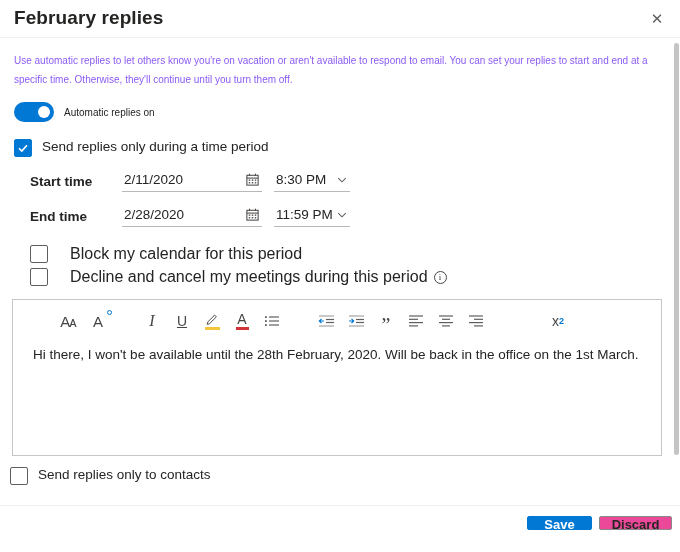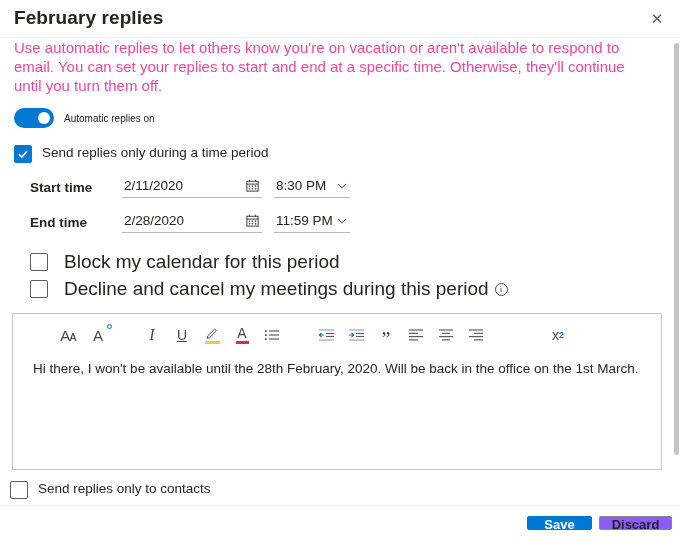--- a/index.html
+++ b/index.html
@@ -8,21 +8,21 @@
   .dialog { position:relative; width:680px; height:552px; background:#fff; overflow:hidden; }
 
   
   .header { position:relative; height:38px; border-bottom:1px solid #f0f0f0; }
   .title { position:absolute; left:14px; top:7px; font-size:19px; font-weight:700; color:#252423; letter-spacing:.1px; }
   .close-btn { position:absolute; right:12px; top:8px; width:22px; height:22px; background:none; border:none;
                font-size:15px; color:#605e5c; cursor:pointer; line-height:22px; text-align:center; }
 
   
   .content { position:relative; padding:0 14px; }
-  .desc { font-size:15px; line-height:19px; color:#ec4899; width:642px; }
+  .desc { margin-top:13px; font-size:10px; line-height:19px; color:#8b5cf6; width:642px; }
 
   .toggle-row { margin-top:13px; display:flex; align-items:center; }
   .toggle { position:relative; width:40px; height:20px; border-radius:10px; background:#0078d4; cursor:pointer; flex:0 0 auto; }
   .toggle .knob { position:absolute; top:4px; right:4px; width:12px; height:12px; border-radius:50%; background:#fff; }
   .toggle-row .lbl { margin-left:10px; font-size:10px; }
 
   .cb-row { display:flex; align-items:flex-start; margin-top:17px; cursor:pointer; }
   .cb { width:18px; height:18px; border:1px solid #605e5c; border-radius:2px; background:#fff; flex:0 0 auto;
         display:flex; align-items:center; justify-content:center; }
   .cb.checked { background:#0078d4; border-color:#0078d4; }
@@ -34,21 +34,21 @@
   .field { border-bottom:1px solid #bab8b6; display:flex; align-items:center; justify-content:space-between;
            padding:0 2px 4px 2px; font-size:13.5px; cursor:pointer; }
   .date-field { width:140px; margin-left:14px; }
   .time-field { width:76px; margin-left:12px;align-items:center; }
   .field .icon { display:flex; align-items:center; }
 
   .options { margin-top:18px; }
   .opt-row { display:flex; align-items:center; margin-top:5px; cursor:pointer; }
   .opt-row:first-child { margin-top:0; }
   .opt-row .cb { margin-left:16px; }
-  .opt-row .lbl { margin-left:16px; font-size:19px; }
+  .opt-row .lbl { margin-left:22px; font-size:16px; }
   .info-circle { display:inline-flex; align-items:center; justify-content:center; width:13px; height:13px;
                  border:1px solid #484644; border-radius:50%; font-size:9px; font-family:"Liberation Serif",serif;
                  color:#484644; margin-left:6px; }
 
   
   .editor { margin-top:13px; width:650px; height:157px; border:1px solid #c8c6c4; background:#fff; margin-left:-2px; }
   .toolbar { display:flex; align-items:center; padding:10px 0 0 44px; height:32px; }
   .tb { display:inline-flex; align-items:center; justify-content:center; min-width:22px; height:22px;
         margin-right:8px; color:#484644; cursor:pointer; background:none; border:none; font-size:15px; }
   .tb svg { display:block; }
@@ -71,21 +71,21 @@
   .contacts-row { margin-top:11px; margin-left:-4px; }
 
   
   .scroll-thumb { position:absolute; top:43px; right:1px; width:5px; height:412px; background:#c4c4c4; border-radius:3px; }
 
   
   .footer { position:absolute; left:0; right:0; bottom:0; height:47px; border-top:1px solid #f0f0f0; background:#fff; }
   .btn { position:absolute; top:10px; height:14px; font-size:13px; font-weight:700; border-radius:2px;
          cursor:pointer; font-family:inherit; }
   .btn-save { right:88px; width:65px; background:#0078d4; color:#fff; border:1px solid #0078d4; }
-  .btn-discard { right:8px; width:73px; background:#8b5cf6; color:#252423; border:1px solid #8a8886; }
+  .btn-discard { right:8px; width:73px; background:#ec4899; color:#252423; border:1px solid #8a8886; }
 </style>
 </head>
 <body>
 
 <div class="dialog">
 
   <div class="header">
     <div class="title">February replies</div>
     <button class="close-btn">✕</button>
   </div>

